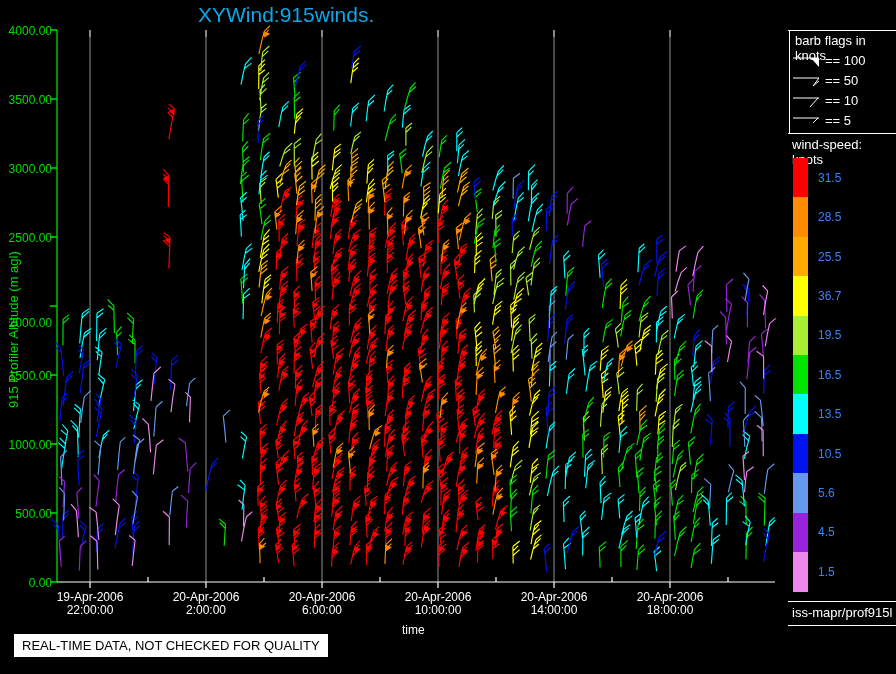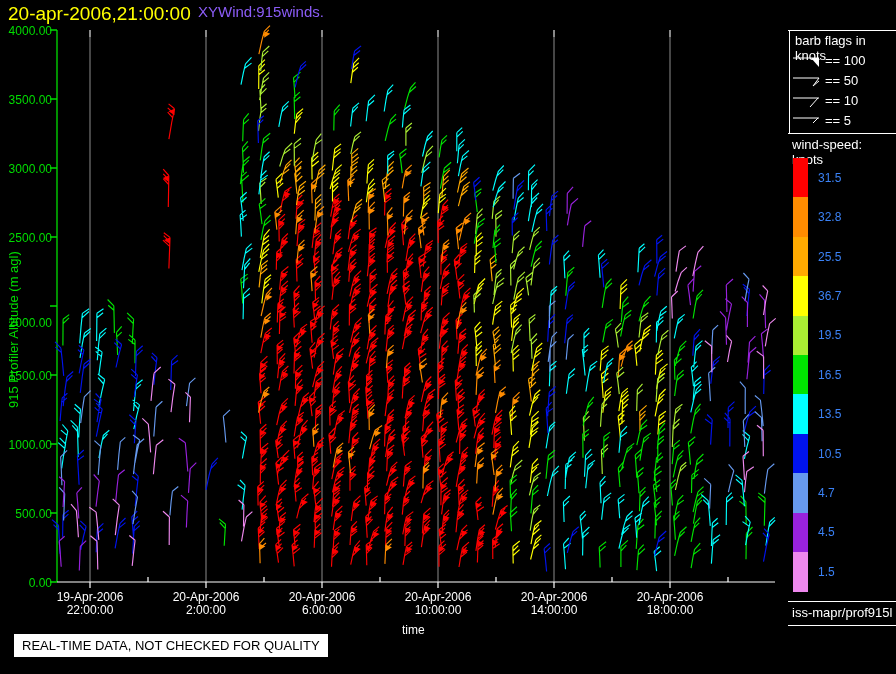--- a/index.html
+++ b/index.html
@@ -1,21 +1,21 @@
 <!DOCTYPE html>
 <html><head>
 <meta charset="utf-8">
 <style>
   html,body{margin:0;padding:0;background:#000;}
   #screen{position:relative;width:896px;height:674px;background:#000;overflow:hidden;
           font-family:"Liberation Sans",sans-serif;}
   .abs{position:absolute;}
   #titlebar{left:0;top:0;width:896px;height:28px;}
   #title-time{left:8px;top:3px;color:#ffff00;font-size:19px;letter-spacing:0px;}
-  #title-plot{left:198px;top:3px;color:#8b5cf6;font-size:15px;}
+  #title-plot{left:198px;top:3px;color:#0ea5e9;font-size:21px;}
   #plot-svg{left:0;top:0;}
   .ytick{color:#00dd00;font-size:12px;text-align:right;width:52px;}
   .xtick{color:#ffffff;font-size:12px;text-align:center;width:90px;line-height:13px;}
   #xaxis-title{color:#ffffff;font-size:12px;}
   #yaxis-title{color:#00dd00;font-size:13px;transform:rotate(-90deg);transform-origin:left top;
                white-space:nowrap;left:6px;top:408px;}
   .hrule{background:#ffffff;height:1px;}
   .vrule{background:#ffffff;width:1px;}
   #flags-title{left:795px;top:33px;color:#fff;font-size:13px;}
   .flagrow{left:792px;width:104px;height:20px;color:#fff;font-size:13px;}
@@ -27,21 +27,20 @@
   #source-text{left:792px;top:605px;color:#fff;font-size:13px;white-space:nowrap;}
   #warning-box{left:14px;top:634px;background:#ffffff;color:#000;font-size:13px;
                padding:4px 8px 4px 8px;white-space:nowrap;}
 </style>
 </head>
 <body>
 
 <div id="screen">
 
   <div id="titlebar" class="abs">
-    <span id="title-time" class="abs">20-apr-2006,21:00:00</span>
     <span id="title-plot" class="abs">XYWind:915winds.</span>
   </div>
 
   <svg id="plot-svg" class="abs" width="896" height="674">
       <path d="M90,30 L90,582 M206,30 L206,582 M322,30 L322,582 M438,30 L438,582 M554,30 L554,582 M670,30 L670,582 " stroke="#8c8c8c" fill="none" stroke-width="1"></path>
       <path d="M90,30 L90,37 M206,30 L206,37 M322,30 L322,37 M438,30 L438,37 M554,30 L554,37 M670,30 L670,37 " stroke="#cccccc" fill="none" stroke-width="1"></path>
       <path d="M57,30 L57,582 M50,582 L57,582 M50,513 L57,513 M50,444 L57,444 M50,375 L57,375 M50,306 L57,306 M50,236.99999999999994 L57,236.99999999999994 M50,167.99999999999994 L57,167.99999999999994 M50,98.99999999999994 L57,98.99999999999994 M50,30 L57,30 " stroke="#00dd00" fill="none" stroke-width="1.3"></path>
       <path d="M57,582 L775,582 M90,582 L90,588 M148,577 L148,582 M206,582 L206,588 M264,577 L264,582 M322,582 L322,588 M380,577 L380,582 M438,582 L438,588 M496,577 L496,582 M554,582 L554,588 M612,577 L612,582 M670,582 L670,588 M728,577 L728,582 " stroke="#ffffff" fill="none" stroke-width="1.2"></path>
       <path d="M170.0,237.4 L164.0,239.9 L170.0,243.9 Z M168.8,175.5 L162.8,178.0 L168.8,182.0 Z M174.5,108.8 L168.5,111.3 L174.5,115.3 Z M258.2,528.1 L264.2,530.6 L258.2,534.6 Z M261.8,514.1 L267.8,516.6 L261.8,520.6 Z M259.9,502.1 L265.9,504.6 L259.9,508.6 Z M257.7,486.7 L263.7,489.2 L257.7,493.2 Z M260.4,464.4 L266.4,466.9 L260.4,470.9 Z M261.6,448.5 L267.6,451.0 L261.6,455.0 Z M260.1,429.7 L266.1,432.2 L260.1,436.2 Z M258.2,402.2 L264.2,404.7 L258.2,408.7 Z M259.5,373.5 L265.5,376.0 L259.5,380.0 Z M260.8,362.4 L266.8,364.9 L260.8,368.9 Z M265.3,333.4 L271.3,335.9 L265.3,339.9 Z M275.7,544.7 L281.7,547.2 L275.7,551.2 Z M276.5,528.4 L282.5,530.9 L276.5,534.9 Z M280.2,517.1 L286.2,519.6 L280.2,523.6 Z M276.1,503.8 L282.1,506.3 L276.1,510.3 Z M280.5,486.2 L286.5,488.7 L280.5,492.7 Z M275.9,463.0 L281.9,465.5 L275.9,469.5 Z M282.9,456.5 L288.9,459.0 L282.9,463.0 Z M275.7,440.4 L281.7,442.9 L275.7,446.9 Z M280.8,426.8 L286.8,429.3 L280.8,433.3 Z M281.8,404.3 L287.8,406.8 L281.8,410.8 Z M282.5,371.4 L288.5,373.9 L282.5,377.9 Z M279.6,359.5 L285.6,362.0 L279.6,366.0 Z M277.1,344.9 L283.1,347.4 L277.1,351.4 Z M279.9,312.1 L285.9,314.6 L279.9,318.6 Z M278.0,303.5 L284.0,306.0 L278.0,310.0 Z M281.6,286.7 L287.6,289.2 L281.6,293.2 Z M281.5,272.1 L287.5,274.6 L281.5,278.6 Z M276.7,252.2 L282.7,254.7 L276.7,258.7 Z M282.2,239.1 L288.2,241.6 L282.2,245.6 Z M278.7,220.2 L284.7,222.7 L278.7,226.7 Z M284.7,191.6 L290.7,194.1 L284.7,198.1 Z M292.0,545.0 L298.0,547.5 L292.0,551.5 Z M293.5,529.7 L299.5,532.2 L293.5,536.2 Z M301.9,499.4 L307.9,501.9 L301.9,505.9 Z M294.3,483.4 L300.3,485.9 L294.3,489.9 Z M297.0,468.5 L303.0,471.0 L297.0,475.0 Z M297.5,456.8 L303.5,459.3 L297.5,463.3 Z M293.3,440.1 L299.3,442.6 L293.3,446.6 Z M302.0,426.6 L308.0,429.1 L302.0,433.1 Z M297.6,416.8 L303.6,419.3 L297.6,423.3 Z M303.3,397.5 L309.3,400.0 L303.3,404.0 Z M297.1,385.1 L303.1,387.6 L297.1,391.6 Z M295.7,371.6 L301.7,374.1 L295.7,378.1 Z M294.5,352.3 L300.5,354.8 L294.5,358.8 Z M293.8,338.0 L299.8,340.5 L293.8,344.5 Z M300.9,328.7 L306.9,331.2 L300.9,335.2 Z M293.2,308.9 L299.2,311.4 L293.2,315.4 Z M293.9,292.0 L299.9,294.5 L293.9,298.5 Z M296.2,259.6 L302.2,262.1 L296.2,266.1 Z M298.9,224.1 L304.9,226.6 L298.9,230.6 Z M297.3,200.2 L303.3,202.7 L297.3,206.7 Z M314.9,529.4 L320.9,531.9 L314.9,535.9 Z M314.7,513.9 L320.7,516.4 L314.7,520.4 Z M315.9,504.7 L321.9,507.2 L315.9,511.2 Z M313.6,487.7 L319.6,490.2 L313.6,494.2 Z M314.7,467.9 L320.7,470.4 L314.7,474.4 Z M311.8,457.1 L317.8,459.6 L311.8,463.6 Z M318.0,442.8 L324.0,445.3 L318.0,449.3 Z M316.0,409.3 L322.0,411.8 L316.0,415.8 Z M309.4,397.1 L315.4,399.6 L309.4,403.6 Z M316.2,381.6 L322.2,384.1 L316.2,388.1 Z M317.9,367.4 L323.9,369.9 L317.9,373.9 Z M309.9,348.5 L315.9,351.0 L309.9,355.0 Z M318.2,338.9 L324.2,341.4 L318.2,345.4 Z M310.4,321.5 L316.4,324.0 L310.4,328.0 Z M318.0,311.0 L324.0,313.5 L318.0,317.5 Z M312.7,302.3 L318.7,304.8 L312.7,308.8 Z M315.0,281.8 L321.0,284.3 L315.0,288.3 Z M313.4,256.4 L319.4,258.9 L313.4,262.9 Z M316.1,240.2 L322.1,242.7 L316.1,246.7 Z M314.5,228.6 L320.5,231.1 L314.5,235.1 Z M332.6,548.6 L338.6,551.1 L332.6,555.1 Z M334.5,530.4 L340.5,532.9 L334.5,536.9 Z M335.9,512.2 L341.9,514.7 L335.9,518.7 Z M334.3,498.2 L340.3,500.7 L334.3,504.7 Z M334.4,485.7 L340.4,488.2 L334.4,492.2 Z M337.8,472.1 L343.8,474.6 L337.8,478.6 Z M336.4,458.5 L342.4,461.0 L336.4,465.0 Z M328.9,434.4 L334.9,436.9 L328.9,440.9 Z M338.4,415.5 L344.4,418.0 L338.4,422.0 Z M329.6,406.9 L335.6,409.4 L329.6,413.4 Z M334.5,388.5 L340.5,391.0 L334.5,395.0 Z M336.5,372.6 L342.5,375.1 L336.5,379.1 Z M336.8,354.0 L342.8,356.5 L336.8,360.5 Z M330.9,340.9 L336.9,343.4 L330.9,347.4 Z M333.5,326.4 L339.5,328.9 L333.5,332.9 Z M332.6,310.4 L338.6,312.9 L332.6,316.9 Z M334.6,278.0 L340.6,280.5 L334.6,284.5 Z M331.5,265.5 L337.5,268.0 L331.5,272.0 Z M336.4,252.6 L342.4,255.1 L336.4,259.1 Z M335.7,234.6 L341.7,237.1 L335.7,241.1 Z M333.0,217.7 L339.0,220.2 L333.0,224.2 Z M335.5,206.4 L341.5,208.9 L335.5,212.9 Z M334.1,198.6 L340.1,201.1 L334.1,205.1 Z M354.9,546.5 L360.9,549.0 L354.9,553.0 Z M351.5,527.0 L357.5,529.5 L351.5,533.5 Z M353.9,501.9 L359.9,504.4 L353.9,508.4 Z M350.0,471.4 L356.0,473.9 L350.0,477.9 Z M352.7,438.0 L358.7,440.5 L352.7,444.5 Z M350.9,422.0 L356.9,424.5 L350.9,428.5 Z M353.1,409.0 L359.1,411.5 L353.1,415.5 Z M353.7,394.6 L359.7,397.1 L353.7,401.1 Z M348.3,381.8 L354.3,384.3 L348.3,388.3 Z M353.0,362.3 L359.0,364.8 L353.0,368.8 Z M354.9,353.1 L360.9,355.6 L354.9,359.6 Z M353.9,338.3 L359.9,340.8 L353.9,344.8 Z M355.3,323.8 L361.3,326.3 L355.3,330.3 Z M349.5,304.6 L355.5,307.1 L349.5,311.1 Z M354.7,288.8 L360.7,291.3 L354.7,295.3 Z M354.6,276.9 L360.6,279.4 L354.6,283.4 Z M350.3,264.0 L356.3,266.5 L350.3,270.5 Z M350.7,249.9 L356.7,252.4 L350.7,256.4 Z M353.8,234.1 L359.8,236.6 L353.8,240.6 Z M350.8,220.7 L356.8,223.2 L350.8,227.2 Z M366.2,544.7 L372.2,547.2 L366.2,551.2 Z M373.6,531.4 L379.6,533.9 L373.6,537.9 Z M365.7,516.6 L371.7,519.1 L365.7,523.1 Z M371.0,500.7 L377.0,503.2 L371.0,507.2 Z M364.6,487.6 L370.6,490.1 L364.6,494.1 Z M367.6,472.7 L373.6,475.2 L367.6,479.2 Z M369.8,458.0 L375.8,460.5 L369.8,464.5 Z M373.5,444.9 L379.5,447.4 L373.5,451.4 Z M367.0,399.8 L373.0,402.3 L367.0,406.3 Z M365.8,387.2 L371.8,389.7 L365.8,393.7 Z M366.5,375.6 L372.5,378.1 L366.5,382.1 Z M370.0,357.3 L376.0,359.8 L370.0,363.8 Z M371.5,343.2 L377.5,345.7 L371.5,349.7 Z M370.3,331.5 L376.3,334.0 L370.3,338.0 Z M369.6,304.5 L375.6,307.0 L369.6,311.0 Z M371.3,289.5 L377.3,292.0 L371.3,296.0 Z M370.0,274.2 L376.0,276.7 L370.0,280.7 Z M369.4,257.7 L375.4,260.2 L369.4,264.2 Z M369.2,243.9 L375.2,246.4 L369.2,250.4 Z M369.7,232.3 L375.7,234.8 L369.7,238.8 Z M386.3,528.5 L392.3,531.0 L386.3,535.0 Z M387.6,513.4 L393.6,515.9 L387.6,519.9 Z M385.1,495.0 L391.1,497.5 L385.1,501.5 Z M391.4,481.7 L397.4,484.2 L391.4,488.2 Z M391.4,467.4 L397.4,469.9 L391.4,473.9 Z M387.6,450.2 L393.6,452.7 L387.6,456.7 Z M389.4,435.2 L395.4,437.7 L389.4,441.7 Z M385.2,425.1 L391.2,427.6 L385.2,431.6 Z M388.3,415.1 L394.3,417.6 L388.3,421.6 Z M388.1,394.9 L394.1,397.4 L388.1,401.4 Z M388.7,381.1 L394.7,383.6 L388.7,387.6 Z M386.5,364.9 L392.5,367.4 L386.5,371.4 Z M388.5,329.8 L394.5,332.3 L388.5,336.3 Z M385.8,315.7 L391.8,318.2 L385.8,322.2 Z M388.4,306.9 L394.4,309.4 L388.4,313.4 Z M391.1,285.5 L397.1,288.0 L391.1,292.0 Z M391.6,274.1 L397.6,276.6 L391.6,280.6 Z M387.2,253.4 L393.2,255.9 L387.2,259.9 Z M388.3,241.1 L394.3,243.6 L388.3,247.6 Z M390.1,228.5 L396.1,231.0 L390.1,235.0 Z M385.3,193.8 L391.3,196.3 L385.3,200.3 Z M406.5,546.6 L412.5,549.1 L406.5,553.1 Z M405.4,527.2 L411.4,529.7 L405.4,533.7 Z M406.4,516.9 L412.4,519.4 L406.4,523.4 Z M404.1,497.2 L410.1,499.7 L404.1,503.7 Z M409.4,480.5 L415.4,483.0 L409.4,487.0 Z M405.2,466.0 L411.2,468.5 L405.2,472.5 Z M401.6,434.9 L407.6,437.4 L401.6,441.4 Z M403.0,427.1 L409.0,429.6 L403.0,433.6 Z M406.5,410.3 L412.5,412.8 L406.5,416.8 Z M409.1,400.4 L415.1,402.9 L409.1,406.9 Z M403.5,377.2 L409.5,379.7 L403.5,383.7 Z M404.6,367.7 L410.6,370.2 L404.6,374.2 Z M406.7,329.0 L412.7,331.5 L406.7,335.5 Z M408.8,316.0 L414.8,318.5 L408.8,322.5 Z M407.0,302.9 L413.0,305.4 L407.0,309.4 Z M402.9,286.0 L408.9,288.5 L402.9,292.5 Z M403.3,271.4 L409.3,273.9 L403.3,277.9 Z M407.9,259.7 L413.9,262.2 L407.9,266.2 Z M409.7,239.3 L415.7,241.8 L409.7,245.8 Z M401.7,223.7 L407.7,226.2 L401.7,230.2 Z M424.8,525.7 L430.8,528.2 L424.8,532.2 Z M423.8,513.9 L429.8,516.4 L423.8,520.4 Z M426.7,485.7 L432.7,488.2 L426.7,492.2 Z M425.3,455.6 L431.3,458.1 L425.3,462.1 Z M421.2,437.7 L427.2,440.2 L421.2,444.2 Z M427.5,428.0 L433.5,430.5 L427.5,434.5 Z M424.3,409.6 L430.3,412.1 L424.3,416.1 Z M428.5,394.3 L434.5,396.8 L428.5,400.8 Z M426.1,382.0 L432.1,384.5 L426.1,388.5 Z M418.2,349.1 L424.2,351.6 L418.2,355.6 Z M423.1,335.1 L429.1,337.6 L423.1,341.6 Z M426.5,312.8 L432.5,315.3 L426.5,319.3 Z M421.8,303.3 L427.8,305.8 L421.8,309.8 Z M424.6,291.8 L430.6,294.3 L424.6,298.3 Z M424.1,272.6 L430.1,275.1 L424.1,279.1 Z M418.8,257.8 L424.8,260.3 L418.8,264.3 Z M426.2,245.1 L432.2,247.6 L426.2,251.6 Z M438.9,545.9 L444.9,548.4 L438.9,552.4 Z M439.0,529.7 L445.0,532.2 L439.0,536.2 Z M443.8,515.3 L449.8,517.8 L443.8,521.8 Z M444.2,494.8 L450.2,497.3 L444.2,501.3 Z M441.1,483.6 L447.1,486.1 L441.1,490.1 Z M438.3,468.7 L444.3,471.2 L438.3,475.2 Z M447.7,456.5 L453.7,459.0 L447.7,463.0 Z M438.6,440.1 L444.6,442.6 L438.6,446.6 Z M441.0,426.7 L447.0,429.2 L441.0,433.2 Z M436.7,414.3 L442.7,416.8 L436.7,420.8 Z M439.3,378.7 L445.3,381.2 L439.3,385.2 Z M438.2,363.8 L444.2,366.3 L438.2,370.3 Z M442.0,346.6 L448.0,349.1 L442.0,353.1 Z M442.1,328.7 L448.1,331.2 L442.1,335.2 Z M443.2,318.7 L449.2,321.2 L443.2,325.2 Z M442.7,287.7 L448.7,290.2 L442.7,294.2 Z M444.3,270.2 L450.3,272.7 L444.3,276.7 Z M441.2,255.0 L447.2,257.5 L441.2,261.5 Z M437.7,221.3 L443.7,223.8 L437.7,227.8 Z M442.9,205.3 L448.9,207.8 L442.9,211.8 Z M462.4,548.0 L468.4,550.5 L462.4,554.5 Z M461.8,530.2 L467.8,532.7 L461.8,536.7 Z M458.2,510.7 L464.2,513.2 L458.2,517.2 Z M461.6,495.1 L467.6,497.6 L461.6,501.6 Z M458.2,485.5 L464.2,488.0 L458.2,492.0 Z M460.2,465.3 L466.2,467.8 L460.2,471.8 Z M462.3,452.7 L468.3,455.2 L462.3,459.2 Z M460.0,432.2 L466.0,434.7 L460.0,438.7 Z M461.8,423.3 L467.8,425.8 L461.8,429.8 Z M457.0,409.6 L463.0,412.1 L457.0,416.1 Z M457.7,394.0 L463.7,396.5 L457.7,400.5 Z M455.2,380.7 L461.2,383.2 L455.2,387.2 Z M460.1,362.2 L466.1,364.7 L460.1,368.7 Z M462.2,349.9 L468.2,352.4 L462.2,356.4 Z M459.8,333.7 L465.8,336.2 L459.8,340.2 Z M456.0,319.9 L462.0,322.4 L456.0,326.4 Z M464.3,293.7 L470.3,296.2 L464.3,300.2 Z M457.8,280.7 L463.8,283.2 L457.8,287.2 Z M454.2,260.1 L460.2,262.6 L454.2,266.6 Z M460.8,248.0 L466.8,250.5 L460.8,254.5 Z M478.2,540.7 L484.2,543.2 L478.2,547.2 Z M479.3,529.8 L485.3,532.3 L479.3,536.3 Z M475.8,502.4 L481.8,504.9 L475.8,508.9 Z M478.5,433.8 L484.5,436.3 L478.5,440.3 Z M479.6,419.2 L485.6,421.7 L479.6,425.7 Z M472.8,409.5 L478.8,412.0 L472.8,416.0 Z M479.0,394.8 L485.0,397.3 L479.0,401.3 Z M492.6,539.4 L498.6,541.9 L492.6,545.9 Z M497.0,529.0 L503.0,531.5 L497.0,535.5 Z M501.0,510.1 L507.0,512.6 L501.0,516.6 Z M493.7,486.8 L499.7,489.3 L493.7,493.3 Z M495.4,442.2 L501.4,444.7 L495.4,448.7 Z M494.7,427.6 L500.7,430.1 L494.7,434.1 Z M496.1,416.3 L502.1,418.8 L496.1,422.8 Z " stroke="none" fill="#ff0000"></path>
       <path d="M168.9,268.5 L169.5,251.4 L170.0,237.4 M170.0,237.4 L163.8,232.7 M169.9,241.9 L163.7,235.6 M169.7,246.4 L162.9,240.1 M168.3,207.0 L168.6,189.7 L168.8,175.5 M168.8,175.5 L163.2,169.1 M168.8,180.0 L163.3,173.9 M168.7,184.5 L163.4,178.9 M168.9,139.2 L171.7,122.5 L174.5,108.8 M174.5,108.8 L168.6,103.9 M173.7,113.3 L167.7,107.8 M172.8,117.8 L167.7,112.1 M259.2,549.0 L258.7,537.5 L258.2,528.1 M258.2,528.1 L265.2,521.8 M258.4,532.6 L264.0,527.2 M258.6,537.1 L264.5,531.5 M260.0,533.1 L260.9,522.6 L261.8,514.1 M261.8,514.1 L267.6,508.8 M261.4,518.6 L266.6,513.4 M260.9,523.1 L267.7,517.4 M261.9,522.4 L260.9,511.2 L259.9,502.1 M259.9,502.1 L265.7,495.6 M260.4,506.6 L267.0,500.9 M260.8,511.1 L266.9,505.7 M258.1,505.5 L257.9,495.2 L257.7,486.7 M257.7,486.7 L263.8,481.4 M257.8,491.2 L264.2,485.2 M257.9,495.7 L263.2,489.3 M260.3,483.5 L260.4,473.0 L260.4,464.4 M260.4,464.4 L266.8,458.5 M260.4,468.9 L266.3,463.9 M260.4,473.4 L265.4,468.2 M260.6,468.5 L261.1,457.5 L261.6,448.5 M261.6,448.5 L268.2,443.1 M261.4,453.0 L268.2,447.7 M261.2,457.5 L266.2,452.0 M260.5,453.7 L260.3,440.5 L260.1,429.7 M260.1,429.7 L266.3,424.3 M260.2,434.2 L266.5,427.9 M260.2,438.7 L266.1,432.7 M260.6,423.8 L259.4,412.0 L258.2,402.2 M258.2,402.2 L265.2,396.9 M258.7,406.7 L265.5,401.0 M259.2,411.2 L265.0,406.0 M261.0,393.3 L260.2,382.4 L259.5,373.5 M259.5,373.5 L266.0,368.2 M259.8,378.0 L264.9,373.1 M260.1,382.5 L265.9,377.6 M259.8,380.9 L260.3,370.7 L260.8,362.4 M260.8,362.4 L267.4,356.1 M260.6,366.9 L267.5,361.5 M260.3,371.4 L267.3,366.0 M260.8,353.2 L263.0,342.3 L265.3,333.4 M265.3,333.4 L271.8,328.0 M264.3,337.9 L270.1,332.4 M263.2,342.4 L269.1,337.9 M278.5,562.7 L277.1,552.8 L275.7,544.7 M275.7,544.7 L281.1,539.3 M276.4,549.2 L281.6,543.7 M277.1,553.7 L283.0,547.6 M279.4,548.0 L277.9,537.2 L276.5,528.4 M276.5,528.4 L282.7,523.5 M277.2,532.9 L282.4,527.8 M277.8,537.4 L284.5,532.3 M278.8,536.1 L279.5,525.6 L280.2,517.1 M280.2,517.1 L285.9,512.5 M279.9,521.6 L285.2,516.6 M279.5,526.1 L284.9,521.4 M279.0,521.2 L277.6,511.7 L276.1,503.8 M276.1,503.8 L281.7,498.7 M276.9,508.3 L282.1,502.0 M277.6,512.8 L284.0,507.3 M276.5,503.6 L278.5,494.0 L280.5,486.2 M280.5,486.2 L286.6,479.8 M279.5,490.7 L286.0,484.4 M278.4,495.2 L283.8,489.4 M278.6,484.6 L277.2,472.7 L275.9,463.0 M275.9,463.0 L281.8,457.2 M276.4,467.5 L283.3,462.5 M277.0,472.0 L283.6,467.5 M277.2,475.0 L280.0,464.8 L282.9,456.5 M282.9,456.5 L289.2,450.1 M281.5,461.0 L288.4,456.0 M280.1,465.5 L286.3,460.3 M278.2,458.0 L276.9,448.4 L275.7,440.4 M275.7,440.4 L282.6,435.9 M276.3,444.9 L281.4,439.4 M277.0,449.4 L282.6,444.2 M276.9,444.0 L278.8,434.5 L280.8,426.8 M280.8,426.8 L286.8,420.8 M279.8,431.3 L284.9,424.8 M278.7,435.8 L284.8,429.3 M276.7,425.2 L279.2,413.7 L281.8,404.3 M281.8,404.3 L287.9,398.4 M280.7,408.8 L286.8,402.6 M279.6,413.3 L285.3,408.3 M278.9,390.5 L280.7,380.0 L282.5,371.4 M282.5,371.4 L288.4,366.0 M281.6,375.9 L286.8,370.2 M280.8,380.4 L287.6,375.3 M277.6,378.2 L278.6,367.9 L279.6,359.5 M279.6,359.5 L285.2,353.3 M279.1,364.0 L284.8,357.7 M278.6,368.5 L283.7,363.8 M277.3,364.3 L277.2,353.7 L277.1,344.9 M277.1,344.9 L283.1,340.1 M277.1,349.4 L283.6,343.5 M277.2,353.9 L282.6,349.0 M279.4,334.1 L279.7,322.0 L279.9,312.1 M279.9,312.1 L285.5,306.7 M279.8,316.6 L286.2,312.1 M279.7,321.1 L286.0,316.6 M277.3,322.6 L277.6,312.1 L278.0,303.5 M278.0,303.5 L283.9,298.9 M277.8,308.0 L282.9,302.1 M277.6,312.5 L284.2,306.8 M279.1,305.9 L280.3,295.3 L281.6,286.7 M281.6,286.7 L287.9,280.8 M281.0,291.2 L287.8,285.2 M280.4,295.7 L286.1,291.2 M279.6,289.7 L280.5,280.0 L281.5,272.1 M281.5,272.1 L288.4,266.5 M281.0,276.6 L287.7,271.5 M280.5,281.1 L286.3,275.1 M276.3,269.8 L276.5,260.1 L276.7,252.2 M276.7,252.2 L283.2,246.4 M276.6,256.7 L282.4,252.1 M276.5,261.2 L282.3,255.3 M279.5,258.4 L280.8,247.8 L282.2,239.1 M282.2,239.1 L287.9,233.5 M281.6,243.6 L287.3,237.5 M280.9,248.1 L287.7,241.7 M279.2,241.5 L279.0,229.8 L278.7,220.2 M278.7,220.2 L285.0,214.1 M278.8,224.7 L284.8,218.7 M278.9,229.2 L284.1,223.5 M280.0,212.8 L282.3,201.2 L284.7,191.6 M284.7,191.6 L291.5,187.0 M283.7,196.1 L289.4,189.7 M282.7,200.6 L288.6,195.7 M294.2,566.4 L293.1,554.6 L292.0,545.0 M292.0,545.0 L297.6,539.9 M292.5,549.5 L298.4,544.8 M292.9,554.0 L299.9,548.4 M295.3,548.9 L294.4,538.4 L293.5,529.7 M293.5,529.7 L300.4,524.2 M294.0,534.2 L300.0,528.5 M294.4,538.7 L299.6,532.7 M296.7,518.3 L299.3,507.9 L301.9,499.4 M301.9,499.4 L308.4,493.7 M300.7,503.9 L306.0,498.2 M299.4,508.4 L305.2,502.3 M296.0,501.5 L295.2,491.5 L294.3,483.4 M294.3,483.4 L299.4,478.2 M294.7,487.9 L300.1,482.3 M295.2,492.4 L301.8,487.7 M294.1,486.8 L295.6,476.8 L297.0,468.5 M297.0,468.5 L303.6,462.4 M296.3,473.0 L302.2,468.2 M295.6,477.5 L301.5,471.4 M297.8,475.1 L297.7,465.0 L297.5,456.8 M297.5,456.8 L302.7,452.0 M297.6,461.3 L303.5,456.3 M297.7,465.8 L303.4,461.0 M294.9,458.8 L294.1,448.5 L293.3,440.1 M293.3,440.1 L299.3,435.3 M293.7,444.6 L300.5,439.1 M294.1,449.1 L300.4,443.1 M297.5,447.7 L299.8,436.1 L302.0,426.6 M302.0,426.6 L307.6,420.2 M301.0,431.1 L306.5,425.6 M300.1,435.6 L306.3,429.8 M294.2,436.5 L295.9,425.7 L297.6,416.8 M297.6,416.8 L303.8,412.3 M296.8,421.3 L302.7,415.4 M296.0,425.8 L302.7,420.2 M297.7,418.6 L300.5,407.0 L303.3,397.5 M303.3,397.5 L308.9,392.6 M302.1,402.0 L308.0,397.1 M300.9,406.5 L306.3,401.3 M295.1,405.9 L296.1,394.5 L297.1,385.1 M297.1,385.1 L302.1,379.3 M296.6,389.6 L303.1,384.6 M296.2,394.1 L302.3,387.7 M295.4,388.8 L295.6,379.4 L295.7,371.6 M295.7,371.6 L302.3,365.1 M295.6,376.1 L302.6,370.2 M295.5,380.6 L301.0,374.2 M294.0,373.6 L294.3,361.9 L294.5,352.3 M294.5,352.3 L301.4,346.3 M294.4,356.8 L300.0,352.2 M294.3,361.3 L301.1,355.3 M295.9,359.1 L294.9,347.5 L293.8,338.0 M293.8,338.0 L299.3,332.6 M294.3,342.5 L299.3,337.4 M294.7,347.0 L300.6,341.3 M296.4,346.6 L298.6,336.8 L300.9,328.7 M300.9,328.7 L307.1,324.1 M299.7,333.2 L305.0,328.2 M298.6,337.7 L304.2,333.0 M294.3,327.5 L293.7,317.3 L293.2,308.9 M293.2,308.9 L298.9,303.0 M293.5,313.4 L298.8,307.8 M293.7,317.9 L300.5,311.5 M294.9,313.4 L294.4,301.7 L293.9,292.0 M293.9,292.0 L299.5,285.7 M294.1,296.5 L299.3,291.5 M294.3,301.0 L299.7,295.6 M297.0,281.4 L296.6,269.4 L296.2,259.6 M296.2,259.6 L301.8,254.4 M296.4,264.1 L303.4,258.1 M296.5,268.6 L303.0,263.2 M297.0,246.1 L298.0,234.0 L298.9,224.1 M298.9,224.1 L305.2,219.4 M298.5,228.6 L304.6,223.9 M298.1,233.1 L304.0,227.3 M296.0,218.8 L296.7,208.6 L297.3,200.2 M297.3,200.2 L302.3,194.8 M297.0,204.7 L303.9,200.1 M296.7,209.2 L303.3,202.9 M314.2,547.7 L314.6,537.7 L314.9,529.4 M314.9,529.4 L320.2,523.8 M314.8,533.9 L320.8,529.4 M314.6,538.4 L321.5,532.7 M315.5,531.8 L315.1,522.0 L314.7,513.9 M314.7,513.9 L321.4,508.9 M314.9,518.4 L321.8,513.3 M315.1,522.9 L320.8,517.0 M314.0,522.0 L314.9,512.5 L315.9,504.7 M315.9,504.7 L322.6,498.2 M315.4,509.2 L321.0,504.6 M314.9,513.7 L321.3,507.7 M315.7,504.8 L314.6,495.4 L313.6,487.7 M313.6,487.7 L318.6,481.4 M314.1,492.2 L320.2,487.6 M314.7,496.7 L320.6,491.1 M312.6,489.2 L313.6,477.5 L314.7,467.9 M314.7,467.9 L321.5,463.0 M314.2,472.4 L320.6,467.0 M313.8,476.9 L319.0,471.5 M312.6,475.2 L312.2,465.2 L311.8,457.1 M311.8,457.1 L318.1,452.5 M312.0,461.6 L317.8,457.0 M312.2,466.1 L317.8,460.7 M312.8,460.3 L315.4,450.6 L318.0,442.8 M318.0,442.8 L323.9,437.8 M316.7,447.3 L323.2,442.0 M315.3,451.8 L321.2,446.3 M315.4,430.0 L315.7,418.6 L316.0,409.3 M316.0,409.3 L322.0,404.5 M315.9,413.8 L322.0,407.7 M315.7,418.3 L321.1,412.8 M312.1,416.1 L310.8,405.6 L309.4,397.1 M309.4,397.1 L315.7,390.7 M310.1,401.6 L316.1,396.6 M310.7,406.1 L315.9,400.6 M313.6,401.2 L314.9,390.4 L316.2,381.6 M316.2,381.6 L322.1,376.9 M315.6,386.1 L322.0,381.1 M315.0,390.6 L320.1,385.5 M312.6,387.1 L315.3,376.3 L317.9,367.4 M317.9,367.4 L324.0,361.3 M316.7,371.9 L322.7,366.0 M315.5,376.4 L321.9,370.0 M312.6,368.6 L311.2,357.5 L309.9,348.5 M309.9,348.5 L315.1,342.4 M310.5,353.0 L316.6,347.2 M311.1,357.5 L316.2,352.8 M314.1,357.7 L316.2,347.4 L318.2,338.9 M318.2,338.9 L324.5,333.2 M317.2,343.4 L323.9,338.1 M316.2,347.9 L321.8,342.2 M312.1,342.7 L311.2,331.0 L310.4,321.5 M310.4,321.5 L317.2,316.9 M310.8,326.0 L317.2,321.4 M311.1,330.5 L316.4,325.7 M313.4,328.9 L315.7,319.1 L318.0,311.0 M318.0,311.0 L324.7,305.9 M316.9,315.5 L322.7,309.6 M315.7,320.0 L322.0,314.7 M314.7,319.8 L313.7,310.2 L312.7,302.3 M312.7,302.3 L319.1,297.4 M313.3,306.8 L318.7,300.3 M313.8,311.3 L320.5,306.0 M315.5,300.8 L315.3,290.4 L315.0,281.8 M315.0,281.8 L320.2,276.0 M315.2,286.3 L321.8,281.0 M315.3,290.8 L320.7,285.2 M315.3,273.8 L314.4,264.2 L313.4,256.4 M313.4,256.4 L318.8,251.3 M313.9,260.9 L319.7,256.3 M314.4,265.4 L319.5,260.5 M314.3,259.6 L315.2,248.9 L316.1,240.2 M316.1,240.2 L321.1,234.3 M315.7,244.7 L320.9,239.0 M315.3,249.2 L320.5,243.9 M312.1,247.9 L313.3,237.3 L314.5,228.6 M314.5,228.6 L321.3,222.8 M313.9,233.1 L319.3,227.3 M313.4,237.6 L320.4,232.6 M331.5,566.7 L332.0,556.8 L332.6,548.6 M332.6,548.6 L339.0,542.6 M332.3,553.1 L337.6,546.7 M332.0,557.6 L338.0,551.5 M333.0,551.9 L333.7,540.1 L334.5,530.4 M334.5,530.4 L341.3,525.6 M334.2,534.9 L339.2,529.1 M333.9,539.4 L340.2,533.3 M333.2,530.1 L334.6,520.3 L335.9,512.2 M335.9,512.2 L342.4,505.9 M335.2,516.7 L342.1,511.0 M334.6,521.2 L340.2,515.9 M331.6,516.5 L333.0,506.4 L334.3,498.2 M334.3,498.2 L339.5,492.5 M333.7,502.7 L340.1,497.0 M333.0,507.2 L339.1,501.6 M332.5,506.5 L333.5,495.0 L334.4,485.7 M334.4,485.7 L340.7,480.7 M334.0,490.2 L340.3,484.9 M333.6,494.7 L340.1,489.7 M332.5,492.3 L335.1,481.2 L337.8,472.1 M337.8,472.1 L344.4,467.3 M336.6,476.6 L343.5,470.9 M335.4,481.1 L340.6,476.0 M331.8,479.2 L334.1,467.8 L336.4,458.5 M336.4,458.5 L342.6,453.4 M335.4,463.0 L340.7,457.0 M334.4,467.5 L340.8,461.1 M330.8,453.7 L329.9,443.1 L328.9,434.4 M328.9,434.4 L334.9,428.0 M329.4,438.9 L335.2,432.7 M329.8,443.4 L336.0,437.0 M333.7,436.7 L336.0,425.1 L338.4,415.5 M338.4,415.5 L344.8,410.6 M337.4,420.0 L342.5,413.8 M336.4,424.5 L341.9,419.8 M330.0,425.4 L329.8,415.2 L329.6,406.9 M329.6,406.9 L335.8,400.8 M329.7,411.4 L335.5,406.2 M329.8,415.9 L336.5,410.0 M332.4,407.0 L333.4,396.8 L334.5,388.5 M334.5,388.5 L340.1,382.2 M334.0,393.0 L339.4,386.9 M333.5,397.5 L340.1,391.4 M332.6,392.6 L334.5,381.6 L336.5,372.6 M336.5,372.6 L341.9,366.3 M335.6,377.1 L341.0,370.9 M334.7,381.6 L340.1,375.8 M333.3,374.7 L335.0,363.3 L336.8,354.0 M336.8,354.0 L343.7,348.4 M336.0,358.5 L343.0,353.8 M335.3,363.0 L340.8,356.8 M333.6,358.9 L332.3,349.0 L330.9,340.9 M330.9,340.9 L337.5,335.6 M331.6,345.4 L338.1,339.3 M332.3,349.9 L338.8,345.1 M332.7,345.7 L333.1,335.1 L333.5,326.4 M333.5,326.4 L338.6,321.1 M333.3,330.9 L339.2,325.2 M333.2,335.4 L339.2,329.8 M330.3,329.5 L331.4,319.0 L332.6,310.4 M332.6,310.4 L339.0,304.5 M332.0,314.9 L337.5,309.5 M331.5,319.4 L337.2,313.7 M332.0,299.7 L333.3,287.8 L334.6,278.0 M334.6,278.0 L339.8,271.9 M334.1,282.5 L340.6,276.1 M333.5,287.0 L339.3,282.0 M332.4,286.4 L332.0,274.9 L331.5,265.5 M331.5,265.5 L337.3,259.6 M331.7,270.0 L338.6,264.5 M331.9,274.5 L338.3,268.8 M331.1,270.8 L333.7,260.8 L336.4,252.6 M336.4,252.6 L342.5,247.8 M335.1,257.1 L341.7,251.8 M333.8,261.6 L340.5,256.2 M332.9,254.2 L334.3,243.4 L335.7,234.6 M335.7,234.6 L341.3,229.4 M335.1,239.1 L340.7,233.3 M334.4,243.6 L339.9,237.9 M330.3,238.9 L331.7,227.2 L333.0,217.7 M333.0,217.7 L338.6,212.6 M332.4,222.2 L338.8,217.1 M331.9,226.7 L336.9,220.7 M331.1,227.4 L333.3,215.8 L335.5,206.4 M335.5,206.4 L341.5,200.5 M334.6,210.9 L339.9,204.8 M333.6,215.4 L338.6,210.4 M330.7,216.6 L332.4,206.7 L334.1,198.6 M334.1,198.6 L339.5,193.9 M333.3,203.1 L338.9,198.0 M332.4,207.6 L338.3,203.0 M350.7,564.7 L352.8,554.7 L354.9,546.5 M354.9,546.5 L360.0,540.5 M353.8,551.0 L359.6,544.9 M352.8,555.5 L358.6,549.8 M350.0,545.0 L350.7,535.1 L351.5,527.0 M351.5,527.0 L356.9,521.4 M351.1,531.5 L357.0,526.2 M350.7,536.0 L357.2,530.9 M351.2,521.0 L352.6,510.5 L353.9,501.9 M353.9,501.9 L360.5,495.6 M353.3,506.4 L360.2,500.5 M352.7,510.9 L359.0,504.6 M350.0,490.8 L350.0,480.1 L350.0,471.4 M350.0,471.4 L355.5,466.1 M350.0,475.9 L355.4,469.5 M350.0,480.4 L356.2,474.2 M351.3,459.3 L352.0,447.6 L352.7,438.0 M352.7,438.0 L358.1,432.3 M352.4,442.5 L359.3,438.0 M352.1,447.0 L358.5,441.5 M348.8,443.3 L349.9,431.6 L350.9,422.0 M350.9,422.0 L356.8,416.3 M350.5,426.5 L357.1,420.0 M350.0,431.0 L355.3,426.1 M350.7,430.5 L351.9,418.6 L353.1,409.0 M353.1,409.0 L358.6,404.3 M352.6,413.5 L358.8,408.8 M352.1,418.0 L358.4,413.1 M349.5,412.8 L351.6,402.8 L353.7,394.6 M353.7,394.6 L359.7,388.5 M352.7,399.1 L358.2,392.9 M351.6,403.6 L357.9,398.5 M349.6,403.1 L349.0,391.4 L348.3,381.8 M348.3,381.8 L353.9,375.4 M348.6,386.3 L355.4,380.4 M348.9,390.8 L355.9,384.4 M348.6,383.3 L350.8,371.8 L353.0,362.3 M353.0,362.3 L358.7,356.7 M352.1,366.8 L358.8,360.4 M351.1,371.3 L358.0,365.2 M350.8,371.2 L352.8,361.3 L354.9,353.1 M354.9,353.1 L360.2,346.9 M353.9,357.6 L359.3,351.8 M352.8,362.1 L359.5,356.1 M349.2,356.6 L351.6,346.5 L353.9,338.3 M353.9,338.3 L359.1,332.4 M352.8,342.8 L359.4,338.1 M351.6,347.3 L358.3,341.3 M350.6,342.5 L353.0,332.2 L355.3,323.8 M355.3,323.8 L361.8,317.6 M354.2,328.3 L361.1,322.8 M353.1,332.8 L359.2,327.5 M349.3,325.4 L349.4,314.0 L349.5,304.6 M349.5,304.6 L355.2,299.1 M349.5,309.1 L356.3,304.3 M349.4,313.6 L356.1,308.0 M349.7,309.2 L352.2,298.0 L354.7,288.8 M354.7,288.8 L360.8,283.9 M353.6,293.3 L360.6,287.9 M352.5,297.8 L359.5,292.4 M349.9,296.4 L352.2,285.7 L354.6,276.9 M354.6,276.9 L361.1,270.7 M353.5,281.4 L358.9,276.1 M352.4,285.9 L358.2,280.8 M348.8,281.8 L349.5,272.0 L350.3,264.0 M350.3,264.0 L355.5,258.9 M349.9,268.5 L356.5,262.3 M349.5,273.0 L354.9,266.7 M348.1,270.6 L349.4,259.2 L350.7,249.9 M350.7,249.9 L356.4,244.8 M350.1,254.4 L356.8,249.6 M349.6,258.9 L355.3,253.1 M348.5,251.8 L351.1,242.1 L353.8,234.1 M353.8,234.1 L360.7,229.1 M352.4,238.6 L358.6,233.7 M351.1,243.1 L358.0,238.1 M348.2,239.3 L349.5,229.1 L350.8,220.7 M350.8,220.7 L357.4,214.9 M350.2,225.2 L357.0,220.5 M349.5,229.7 L354.6,224.9 M366.8,565.3 L366.5,554.0 L366.2,544.7 M366.2,544.7 L372.7,540.1 M366.3,549.2 L372.3,544.1 M366.4,553.7 L372.1,547.6 M368.1,551.0 L370.8,540.2 L373.6,531.4 M373.6,531.4 L379.2,526.6 M372.3,535.9 L377.6,529.8 M371.1,540.4 L376.3,534.4 M367.2,537.8 L366.5,526.1 L365.7,516.6 M365.7,516.6 L371.1,511.5 M366.0,521.1 L371.6,516.5 M366.4,525.6 L372.6,519.2 M367.9,520.1 L369.4,509.4 L371.0,500.7 M371.0,500.7 L377.7,495.9 M370.3,505.2 L376.8,499.1 M369.6,509.7 L375.9,504.3 M366.2,505.6 L365.4,495.7 L364.6,487.6 M364.6,487.6 L369.8,482.7 M365.0,492.1 L370.1,487.4 M365.4,496.6 L370.9,491.9 M367.5,492.0 L367.5,481.4 L367.6,472.7 M367.6,472.7 L373.4,466.5 M367.5,477.2 L374.5,470.8 M367.5,481.7 L374.2,475.5 M368.3,477.0 L369.1,466.6 L369.8,458.0 M369.8,458.0 L375.3,452.4 M369.5,462.5 L375.2,456.2 M369.1,467.0 L375.1,460.7 M369.8,465.3 L371.6,454.1 L373.5,444.9 M373.5,444.9 L380.1,438.9 M372.7,449.4 L378.4,443.7 M371.9,453.9 L376.9,448.8 M367.9,418.6 L367.4,408.2 L367.0,399.8 M367.0,399.8 L372.1,394.7 M367.2,404.3 L373.5,399.5 M367.4,408.8 L374.3,402.3 M366.7,405.9 L366.3,395.6 L365.8,387.2 M365.8,387.2 L371.9,381.1 M366.0,391.7 L372.7,385.4 M366.3,396.2 L372.0,391.5 M366.8,393.0 L366.6,383.4 L366.5,375.6 M366.5,375.6 L372.4,370.1 M366.6,380.1 L372.4,374.2 M366.6,384.6 L372.4,378.7 M368.9,376.6 L369.5,366.0 L370.0,357.3 M370.0,357.3 L375.2,351.0 M369.7,361.8 L376.0,355.9 M369.5,366.3 L375.6,361.7 M366.2,363.4 L368.8,352.3 L371.5,343.2 M371.5,343.2 L378.3,337.8 M370.3,347.7 L376.5,341.4 M369.1,352.2 L375.4,346.0 M367.2,349.3 L368.8,339.5 L370.3,331.5 M370.3,331.5 L376.5,325.3 M369.5,336.0 L375.5,330.2 M368.7,340.5 L375.0,334.9 M369.3,323.1 L369.5,312.9 L369.6,304.5 M369.6,304.5 L375.7,298.2 M369.6,309.0 L376.4,304.5 M369.5,313.5 L375.0,309.0 M367.3,306.7 L369.3,297.3 L371.3,289.5 M371.3,289.5 L377.5,284.2 M370.3,294.0 L375.5,289.2 M369.2,298.5 L376.0,292.0 M369.9,292.5 L370.0,282.4 L370.0,274.2 M370.0,274.2 L375.7,268.9 M370.0,278.7 L376.9,273.9 M370.0,283.2 L375.9,277.7 M367.4,276.2 L368.4,266.1 L369.4,257.7 M369.4,257.7 L374.9,253.1 M368.9,262.2 L374.7,256.3 M368.4,266.7 L375.2,260.5 M368.8,263.3 L369.0,252.6 L369.2,243.9 M369.2,243.9 L375.0,239.0 M369.1,248.4 L374.2,242.2 M369.0,252.9 L374.7,248.1 M369.6,249.5 L369.6,240.0 L369.7,232.3 M369.7,232.3 L376.5,227.8 M369.7,236.8 L376.2,231.4 M369.6,241.3 L375.0,235.3 M385.5,547.7 L385.9,537.2 L386.3,528.5 M386.3,528.5 L392.3,522.2 M386.1,533.0 L391.6,527.6 M385.9,537.5 L391.5,532.8 M384.8,531.5 L386.2,521.5 L387.6,513.4 M387.6,513.4 L392.7,506.9 M386.9,517.9 L393.1,513.3 M386.2,522.4 L392.2,516.6 M384.6,514.3 L384.9,503.7 L385.1,495.0 M385.1,495.0 L390.4,489.9 M385.0,499.5 L391.3,493.9 M384.9,504.0 L389.9,499.2 M386.4,499.5 L388.9,489.7 L391.4,481.7 M391.4,481.7 L398.2,477.0 M390.1,486.2 L396.4,481.1 M388.9,490.7 L395.6,484.9 M386.5,485.6 L388.9,475.5 L391.4,467.4 M391.4,467.4 L397.3,461.8 M390.2,471.9 L395.7,466.0 M389.0,476.4 L395.4,470.1 M386.7,471.2 L387.2,459.7 L387.6,450.2 M387.6,450.2 L394.2,445.0 M387.4,454.7 L392.6,449.0 M387.2,459.2 L392.8,453.7 M385.5,457.0 L387.4,445.0 L389.4,435.2 M389.4,435.2 L394.7,429.5 M388.6,439.7 L395.4,434.1 M387.8,444.2 L394.1,438.2 M384.6,446.6 L384.9,434.8 L385.2,425.1 M385.2,425.1 L390.6,419.9 M385.1,429.6 L391.4,424.6 M385.0,434.1 L390.6,429.0 M385.7,433.5 L387.0,423.3 L388.3,415.1 M388.3,415.1 L394.0,409.5 M387.7,419.6 L393.4,414.2 M387.0,424.1 L393.5,419.3 M385.1,416.1 L386.6,404.4 L388.1,394.9 M388.1,394.9 L394.2,389.6 M387.4,399.4 L392.7,393.6 M386.8,403.9 L392.2,397.7 M387.7,400.3 L388.2,389.7 L388.7,381.1 M388.7,381.1 L394.0,375.6 M388.4,385.6 L394.9,379.3 M388.2,390.1 L393.6,384.7 M387.8,382.6 L387.2,372.9 L386.5,364.9 M386.5,364.9 L393.0,359.9 M386.8,369.4 L392.3,363.8 M387.2,373.9 L392.3,368.3 M386.0,351.4 L387.2,339.5 L388.5,329.8 M388.5,329.8 L393.6,325.1 M388.0,334.3 L394.1,328.1 M387.4,338.8 L394.2,332.9 M384.9,334.6 L385.3,324.3 L385.8,315.7 M385.8,315.7 L392.1,310.0 M385.6,320.2 L392.2,315.4 M385.4,324.7 L390.7,319.6 M387.7,324.1 L388.1,314.6 L388.4,306.9 M388.4,306.9 L393.5,300.5 M388.2,311.4 L395.2,306.8 M388.0,315.9 L393.8,309.7 M387.9,306.9 L389.5,295.1 L391.1,285.5 M391.1,285.5 L396.9,280.0 M390.4,290.0 L397.4,284.8 M389.8,294.5 L395.3,288.2 M387.1,293.9 L389.4,283.0 L391.6,274.1 M391.6,274.1 L397.4,268.4 M390.6,278.6 L397.3,273.3 M389.6,283.1 L395.1,277.7 M387.4,272.7 L387.3,262.1 L387.2,253.4 M387.2,253.4 L394.1,247.6 M387.3,257.9 L394.0,252.1 M387.3,262.4 L393.9,257.1 M387.0,262.2 L387.6,250.6 L388.3,241.1 M388.3,241.1 L395.0,235.7 M388.0,245.6 L393.4,239.7 M387.7,250.1 L393.9,245.1 M385.2,247.8 L387.6,237.2 L390.1,228.5 M390.1,228.5 L395.8,222.5 M388.9,233.0 L395.2,226.8 M387.8,237.5 L394.4,231.3 M384.6,215.5 L384.9,203.6 L385.3,193.8 M385.3,193.8 L391.5,188.5 M385.2,198.3 L391.4,193.0 M385.0,202.8 L391.1,198.1 M403.0,564.9 L404.7,554.8 L406.5,546.6 M406.5,546.6 L412.1,542.0 M405.6,551.1 L412.4,545.1 M404.7,555.6 L410.7,551.1 M404.9,546.1 L405.2,535.7 L405.4,527.2 M405.4,527.2 L410.5,522.3 M405.3,531.7 L410.4,526.7 M405.2,536.2 L410.3,530.7 M402.8,534.3 L404.6,524.7 L406.4,516.9 M406.4,516.9 L413.3,511.6 M405.5,521.4 L410.5,516.2 M404.5,525.9 L410.8,519.9 M402.3,514.6 L403.2,505.0 L404.1,497.2 M404.1,497.2 L410.0,491.0 M403.6,501.7 L408.7,496.9 M403.2,506.2 L408.9,501.4 M404.0,501.4 L406.7,489.9 L409.4,480.5 M409.4,480.5 L415.4,475.9 M408.3,485.0 L413.5,480.0 M407.1,489.5 L412.5,483.4 M403.4,486.5 L404.3,475.2 L405.2,466.0 M405.2,466.0 L411.7,461.1 M404.8,470.5 L410.1,465.9 M404.4,475.0 L409.7,469.8 M404.6,455.7 L403.1,444.3 L401.6,434.9 M401.6,434.9 L408.0,428.7 M402.2,439.4 L407.5,433.5 M402.9,443.9 L408.9,437.7 M403.9,446.5 L403.5,435.8 L403.0,427.1 M403.0,427.1 L409.1,421.1 M403.2,431.6 L409.3,426.5 M403.4,436.1 L410.3,430.7 M405.3,429.1 L405.9,418.7 L406.5,410.3 M406.5,410.3 L412.0,405.8 M406.2,414.8 L411.5,409.8 M405.9,419.3 L411.5,413.3 M405.1,418.1 L407.1,408.4 L409.1,400.4 M409.1,400.4 L414.6,395.4 M408.1,404.9 L413.1,399.0 M407.1,409.4 L412.4,404.8 M402.3,398.5 L402.9,386.8 L403.5,377.2 M403.5,377.2 L408.9,372.0 M403.3,381.7 L409.9,376.8 M403.0,386.2 L409.8,381.2 M404.6,385.9 L404.6,375.9 L404.6,367.7 M404.6,367.7 L410.2,362.8 M404.6,372.2 L411.2,365.9 M404.6,376.7 L410.6,371.3 M402.4,349.2 L404.5,338.1 L406.7,329.0 M406.7,329.0 L412.4,324.0 M405.7,333.5 L411.0,327.2 M404.8,338.0 L411.2,333.1 M404.3,336.1 L406.6,325.0 L408.8,316.0 M408.8,316.0 L415.7,310.0 M407.8,320.5 L414.6,314.6 M406.8,325.0 L413.2,318.9 M402.8,321.3 L404.9,311.2 L407.0,302.9 M407.0,302.9 L413.1,296.7 M406.0,307.4 L411.7,301.7 M405.0,311.9 L411.4,307.2 M405.8,304.6 L404.4,294.4 L402.9,286.0 M402.9,286.0 L409.5,281.0 M403.6,290.5 L409.8,285.2 M404.3,295.0 L409.4,288.6 M404.3,291.5 L403.8,280.5 L403.3,271.4 M403.3,271.4 L408.5,266.0 M403.5,275.9 L408.6,271.2 M403.7,280.4 L409.2,275.2 M405.3,278.2 L406.6,268.1 L407.9,259.7 M407.9,259.7 L413.0,253.7 M407.2,264.2 L412.8,257.7 M406.6,268.7 L412.2,263.2 M405.9,260.8 L407.8,248.9 L409.7,239.3 M409.7,239.3 L415.3,233.7 M408.9,243.8 L414.9,237.6 M408.1,248.3 L413.6,242.6 M403.5,245.3 L402.6,233.4 L401.7,223.7 M401.7,223.7 L406.8,217.3 M402.1,228.2 L407.2,221.7 M402.5,232.7 L408.2,227.6 M421.4,547.1 L423.1,535.3 L424.8,525.7 M424.8,525.7 L430.1,520.2 M424.1,530.2 L429.1,524.0 M423.4,534.7 L428.6,529.6 M422.4,533.4 L423.1,522.7 L423.8,513.9 M423.8,513.9 L430.5,507.9 M423.5,518.4 L429.8,513.4 M423.2,522.9 L430.1,516.7 M421.1,503.1 L423.9,493.5 L426.7,485.7 M426.7,485.7 L433.4,480.6 M425.3,490.2 L430.7,485.0 M423.8,494.7 L430.4,488.7 M423.9,474.0 L424.6,463.9 L425.3,455.6 M425.3,455.6 L431.7,449.2 M425.0,460.1 L431.6,455.4 M424.6,464.6 L430.5,458.3 M423.0,457.6 L422.1,446.6 L421.2,437.7 M421.2,437.7 L426.5,432.5 M421.6,442.2 L426.7,436.2 M422.0,446.7 L427.9,440.5 M421.5,445.7 L424.5,436.0 L427.5,428.0 M427.5,428.0 L433.1,421.7 M426.0,432.5 L431.6,427.9 M424.4,437.0 L430.7,431.5 M422.6,431.3 L423.5,419.4 L424.3,409.6 M424.3,409.6 L429.7,403.9 M424.0,414.1 L429.5,409.5 M423.6,418.6 L430.0,412.5 M422.9,416.1 L425.7,404.1 L428.5,394.3 M428.5,394.3 L435.1,389.3 M427.3,398.8 L433.1,393.7 M426.2,403.3 L431.3,397.6 M421.3,401.8 L423.7,390.9 L426.1,382.0 M426.1,382.0 L431.3,376.5 M425.0,386.5 L431.0,381.3 M423.9,391.0 L430.6,385.1 M420.4,366.2 L419.3,356.8 L418.2,349.1 M418.2,349.1 L424.6,343.2 M418.8,353.6 L425.1,348.8 M419.4,358.1 L426.3,353.4 M420.5,353.5 L421.8,343.4 L423.1,335.1 M423.1,335.1 L428.1,328.8 M422.4,339.6 L427.8,334.7 M421.8,344.1 L428.2,338.7 M420.6,333.1 L423.6,321.9 L426.5,312.8 M426.5,312.8 L432.8,307.2 M425.2,317.3 L431.5,311.2 M423.9,321.8 L429.0,316.9 M421.1,320.5 L421.4,311.1 L421.8,303.3 M421.8,303.3 L427.7,297.9 M421.6,307.8 L428.0,302.3 M421.4,312.3 L426.5,307.8 M423.7,309.6 L424.2,299.8 L424.6,291.8 M424.6,291.8 L430.7,286.3 M424.4,296.3 L430.3,290.4 M424.2,300.8 L429.2,295.2 M421.3,291.9 L422.7,281.3 L424.1,272.6 M424.1,272.6 L429.2,266.7 M423.4,277.1 L429.8,272.6 M422.8,281.6 L427.9,275.9 M421.1,278.0 L419.9,266.9 L418.8,257.8 M418.8,257.8 L425.8,252.9 M419.3,262.3 L426.1,256.3 M419.8,266.8 L426.2,261.5 M423.3,266.6 L424.7,254.8 L426.2,245.1 M426.2,245.1 L432.9,240.5 M425.6,249.6 L432.2,243.3 M425.0,254.1 L431.1,249.2 M439.0,566.8 L439.0,555.3 L438.9,545.9 M438.9,545.9 L444.5,540.6 M438.9,550.4 L445.9,544.1 M439.0,554.9 L445.2,549.4 M441.8,550.3 L440.4,539.0 L439.0,529.7 M439.0,529.7 L445.9,524.3 M439.6,534.2 L444.9,527.9 M440.2,538.7 L446.0,534.1 M441.9,532.7 L442.9,523.1 L443.8,515.3 M443.8,515.3 L449.1,509.8 M443.3,519.8 L449.0,513.3 M442.9,524.3 L448.2,519.0 M441.6,514.4 L442.9,503.6 L444.2,494.8 M444.2,494.8 L450.6,489.8 M443.6,499.3 L450.2,493.2 M443.0,503.8 L448.0,497.6 M440.9,505.2 L441.0,493.3 L441.1,483.6 M441.1,483.6 L447.8,477.5 M441.1,488.1 L446.9,482.8 M441.0,492.6 L447.7,487.8 M440.9,486.9 L439.6,476.8 L438.3,468.7 M438.3,468.7 L443.7,463.7 M438.9,473.2 L444.7,467.2 M439.6,477.7 L446.4,471.6 M441.7,477.1 L444.7,465.7 L447.7,456.5 M447.7,456.5 L453.6,451.8 M446.4,461.0 L452.3,454.6 M445.1,465.5 L450.5,459.9 M440.2,462.1 L439.4,450.0 L438.6,440.1 M438.6,440.1 L445.1,435.1 M438.9,444.6 L444.8,438.5 M439.3,449.1 L445.7,444.1 M441.2,444.2 L441.1,434.6 L441.0,426.7 M441.0,426.7 L447.9,421.9 M441.1,431.2 L446.9,426.6 M441.1,435.7 L446.5,429.5 M439.3,432.0 L438.0,422.3 L436.7,414.3 M436.7,414.3 L443.4,409.8 M437.4,418.8 L442.9,412.7 M438.1,423.3 L444.1,418.2 M438.4,398.9 L438.8,387.8 L439.3,378.7 M439.3,378.7 L444.9,374.2 M439.1,383.2 L445.2,377.0 M438.9,387.7 L445.4,383.2 M438.5,383.9 L438.3,372.9 L438.2,363.8 M438.2,363.8 L444.5,358.0 M438.3,368.3 L443.6,362.2 M438.3,372.8 L443.4,367.6 M441.8,367.1 L441.9,355.8 L442.0,346.6 M442.0,346.6 L447.5,340.7 M442.0,351.1 L448.5,345.8 M441.9,355.6 L447.0,350.1 M439.3,348.8 L440.7,337.7 L442.1,328.7 M442.1,328.7 L447.4,322.5 M441.5,333.2 L448.4,328.5 M440.8,337.7 L446.8,331.3 M440.0,336.5 L441.6,326.7 L443.2,318.7 M443.2,318.7 L449.6,312.6 M442.4,323.2 L447.9,318.6 M441.6,327.7 L447.8,322.5 M441.3,305.4 L442.0,295.7 L442.7,287.7 M442.7,287.7 L449.3,283.1 M442.3,292.2 L448.8,285.9 M442.0,296.7 L448.3,292.1 M440.3,288.9 L442.3,278.6 L444.3,270.2 M444.3,270.2 L450.1,263.7 M443.3,274.7 L448.8,270.2 M442.4,279.2 L447.9,273.8 M440.9,274.7 L441.0,263.9 L441.2,255.0 M441.2,255.0 L446.6,250.2 M441.1,259.5 L447.7,254.6 M441.0,264.0 L447.0,258.7 M438.3,243.1 L438.0,231.1 L437.7,221.3 M437.7,221.3 L443.1,215.7 M437.8,225.8 L444.2,220.2 M437.9,230.3 L444.2,225.7 M439.3,226.7 L441.1,214.9 L442.9,205.3 M442.9,205.3 L448.1,199.7 M442.1,209.8 L448.0,205.3 M441.4,214.3 L448.4,209.2 M459.0,567.0 L460.7,556.6 L462.4,548.0 M462.4,548.0 L469.0,542.1 M461.6,552.5 L466.6,547.1 M460.8,557.0 L467.0,552.0 M456.9,550.1 L459.3,539.2 L461.8,530.2 M461.8,530.2 L467.1,524.9 M460.7,534.7 L467.6,529.9 M459.6,539.2 L464.6,534.0 M456.0,532.2 L457.1,520.4 L458.2,510.7 M458.2,510.7 L463.5,504.3 M457.8,515.2 L463.4,510.0 M457.3,519.7 L464.0,513.8 M457.7,513.4 L459.7,503.4 L461.6,495.1 M461.6,495.1 L468.3,489.9 M460.6,499.6 L467.0,493.4 M459.7,504.1 L466.6,498.6 M459.1,504.9 L458.7,494.2 L458.2,485.5 M458.2,485.5 L464.3,479.2 M458.4,490.0 L465.0,484.5 M458.6,494.5 L463.8,489.5 M456.2,486.9 L458.2,475.0 L460.2,465.3 M460.2,465.3 L465.9,459.6 M459.4,469.8 L465.2,465.2 M458.6,474.3 L464.8,468.8 M459.1,472.2 L460.7,461.5 L462.3,452.7 M462.3,452.7 L468.0,447.2 M461.6,457.2 L467.2,452.0 M460.8,461.7 L467.5,455.7 M459.6,453.9 L459.8,442.0 L460.0,432.2 M460.0,432.2 L465.7,427.4 M459.9,436.7 L466.3,430.4 M459.8,441.2 L465.5,434.9 M456.2,442.5 L459.0,432.0 L461.8,423.3 M461.8,423.3 L467.4,418.6 M460.5,427.8 L465.6,422.8 M459.2,432.3 L465.2,425.8 M458.9,430.1 L457.9,418.8 L457.0,409.6 M457.0,409.6 L463.9,404.8 M457.4,414.1 L463.5,408.9 M457.8,418.6 L464.2,412.3 M458.9,413.5 L458.3,402.7 L457.7,394.0 M457.7,394.0 L463.2,389.0 M458.0,398.5 L464.6,392.2 M458.3,403.0 L464.7,397.3 M456.5,400.8 L455.8,389.7 L455.2,380.7 M455.2,380.7 L460.7,375.7 M455.5,385.2 L462.5,379.6 M455.8,389.7 L461.8,383.4 M456.5,383.3 L458.3,371.7 L460.1,362.2 M460.1,362.2 L466.1,356.9 M459.3,366.7 L465.6,361.2 M458.5,371.2 L464.6,366.3 M458.2,370.5 L460.2,359.1 L462.2,349.9 M462.2,349.9 L467.8,344.5 M461.3,354.4 L466.5,349.4 M460.4,358.9 L466.8,353.3 M457.9,353.8 L458.8,342.8 L459.8,333.7 M459.8,333.7 L466.1,328.7 M459.3,338.2 L466.1,333.3 M458.9,342.7 L465.8,337.0 M457.0,339.5 L456.5,328.7 L456.0,319.9 M456.0,319.9 L462.5,313.8 M456.2,324.4 L461.3,319.5 M456.5,328.9 L461.7,322.4 M459.6,314.6 L461.9,303.1 L464.3,293.7 M464.3,293.7 L470.5,287.9 M463.3,298.2 L469.7,292.4 M462.3,302.7 L467.5,297.4 M459.9,298.5 L458.8,288.7 L457.8,280.7 M457.8,280.7 L464.2,274.4 M458.3,285.2 L464.4,280.4 M458.8,289.7 L464.1,284.6 M457.1,279.6 L455.7,268.9 L454.2,260.1 M454.2,260.1 L459.2,254.5 M454.9,264.6 L460.3,258.4 M455.5,269.1 L461.5,263.1 M458.8,266.2 L459.8,256.2 L460.8,248.0 M460.8,248.0 L467.2,243.4 M460.3,252.5 L466.6,246.5 M459.8,257.0 L466.3,251.6 M477.4,562.5 L477.8,550.5 L478.2,540.7 M478.2,540.7 L483.3,535.9 M478.0,545.2 L483.5,540.5 M477.9,549.7 L483.2,545.0 M475.9,550.8 L477.6,539.2 L479.3,529.8 M479.3,529.8 L484.9,524.7 M478.6,534.3 L484.1,528.0 M477.9,538.8 L483.8,533.7 M478.0,520.0 L476.9,510.3 L475.8,502.4 M475.8,502.4 L481.2,497.0 M476.3,506.9 L481.7,502.1 M476.9,511.4 L483.9,506.8 M475.6,453.8 L477.0,442.8 L478.5,433.8 M478.5,433.8 L483.6,427.8 M477.9,438.3 L483.6,432.9 M477.2,442.8 L483.4,436.5 M474.0,438.3 L476.8,427.8 L479.6,419.2 M479.6,419.2 L484.8,413.0 M478.3,423.7 L485.2,418.1 M477.0,428.2 L482.5,422.5 M475.3,426.5 L474.1,417.2 L472.8,409.5 M472.8,409.5 L479.1,403.9 M473.5,414.0 L479.9,409.5 M474.1,418.5 L479.6,413.5 M476.4,411.8 L477.7,402.5 L479.0,394.8 M479.0,394.8 L484.6,389.3 M478.3,399.3 L484.8,393.5 M477.6,403.8 L482.9,397.9 M492.8,558.9 L492.7,548.2 L492.6,539.4 M492.6,539.4 L499.1,533.7 M492.6,543.9 L498.3,538.9 M492.7,548.4 L499.6,543.8 M495.1,547.8 L496.1,537.4 L497.0,529.0 M497.0,529.0 L503.0,523.7 M496.6,533.5 L501.7,528.6 M496.1,538.0 L502.0,531.6 M495.4,529.5 L498.2,518.8 L501.0,510.1 M501.0,510.1 L507.6,505.5 M499.7,514.6 L505.2,508.1 M498.4,519.1 L503.9,513.1 M492.2,506.8 L493.0,495.8 L493.7,486.8 M493.7,486.8 L498.8,480.4 M493.4,491.3 L498.6,485.6 M493.0,495.8 L498.4,489.5 M495.0,460.3 L495.2,450.4 L495.4,442.2 M495.4,442.2 L501.0,436.6 M495.3,446.7 L500.7,441.8 M495.2,451.2 L501.2,445.8 M493.8,447.9 L494.2,436.7 L494.7,427.6 M494.7,427.6 L501.6,422.1 M494.5,432.1 L499.9,426.7 M494.3,436.6 L500.5,432.1 M492.0,434.6 L494.0,424.5 L496.1,416.3 M496.1,416.3 L502.3,409.9 M495.1,420.8 L501.8,414.7 M494.1,425.3 L501.1,419.1 " stroke="#ff0000" fill="none" stroke-width="1.15"></path>
@@ -120,35 +119,35 @@
           <path d="M1,5 H27" stroke="#fff" fill="none"></path>
           <path d="M26,5 L21,10" stroke="#fff" fill="none"></path>
         </svg><span class="lbl">== 5</span></div>
     </div>
   <div class="abs hrule" style="left:788px;top:133px;width:108px;"></div>
   <div id="cbar-title" class="abs">wind-speed: knots</div>
   <div id="cbar-layer">
       <div class="abs cbar-block" style="top: 158px; height: 39.9px; background: rgb(255, 0, 0);"></div>
       <div class="abs cbar-label" style="top: 170.7px;">31.5</div>
       <div class="abs cbar-block" style="top: 197.4px; height: 39.9px; background: rgb(255, 140, 0);"></div>
-      <div class="abs cbar-label" style="top: 210.1px;">32.8</div>
+      <div class="abs cbar-label" style="top: 210.1px;">28.5</div>
       <div class="abs cbar-block" style="top: 236.8px; height: 39.9px; background: rgb(255, 170, 0);"></div>
       <div class="abs cbar-label" style="top: 249.5px;">25.5</div>
       <div class="abs cbar-block" style="top: 276.2px; height: 39.9px; background: rgb(255, 255, 0);"></div>
       <div class="abs cbar-label" style="top: 288.9px;">36.7</div>
       <div class="abs cbar-block" style="top: 315.6px; height: 39.9px; background: rgb(170, 238, 51);"></div>
       <div class="abs cbar-label" style="top: 328.3px;">19.5</div>
       <div class="abs cbar-block" style="top: 355px; height: 39.9px; background: rgb(0, 228, 0);"></div>
       <div class="abs cbar-label" style="top: 367.7px;">16.5</div>
       <div class="abs cbar-block" style="top: 394.4px; height: 39.9px; background: rgb(0, 255, 255);"></div>
       <div class="abs cbar-label" style="top: 407.1px;">13.5</div>
       <div class="abs cbar-block" style="top: 433.8px; height: 39.9px; background: rgb(0, 19, 238);"></div>
       <div class="abs cbar-label" style="top: 446.5px;">10.5</div>
       <div class="abs cbar-block" style="top: 473.2px; height: 39.9px; background: rgb(102, 153, 238);"></div>
-      <div class="abs cbar-label" style="top: 485.9px;">4.7</div>
+      <div class="abs cbar-label" style="top: 485.9px;">5.6</div>
       <div class="abs cbar-block" style="top: 512.6px; height: 39.9px; background: rgb(153, 34, 221);"></div>
       <div class="abs cbar-label" style="top: 525.3px;">4.5</div>
       <div class="abs cbar-block" style="top: 552px; height: 39.9px; background: rgb(238, 136, 238);"></div>
       <div class="abs cbar-label" style="top: 564.7px; text-align: right;">1.5</div>
     </div>
   <div class="abs hrule" style="left:788px;top:601px;width:108px;"></div>
   <div id="source-text" class="abs">iss-mapr/prof915l</div>
   <div class="abs hrule" style="left:788px;top:625px;width:108px;"></div>
 
   <div id="warning-box" class="abs">REAL-TIME DATA, NOT CHECKED FOR QUALITY</div>

